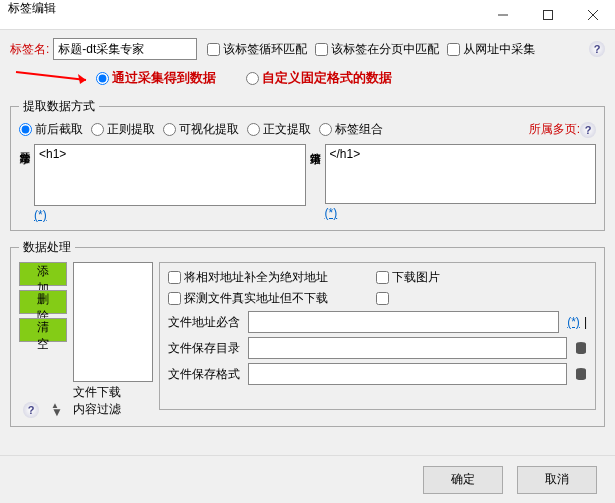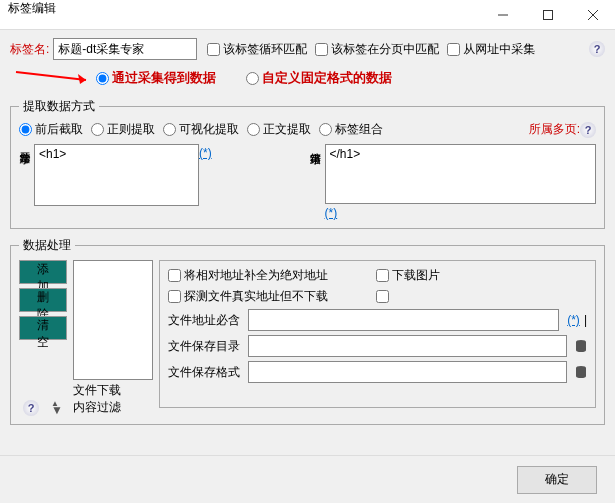--- a/index.html
+++ b/index.html
@@ -19,21 +19,21 @@
 textarea { resize: none; }
 .chk, .rad { display: inline-flex; align-items: center; margin-right: 8px; }
 .chk input, .rad input { margin-right: 3px; }
 .help { width: 16px; height: 16px; border-radius: 50%; background: radial-gradient(circle,#fff,#ccd); color: #448; font-weight: bold; display: inline-flex; align-items: center; justify-content: center; font-size: 11px; }
 .mode-row { display: flex; align-items: center; margin-bottom: 8px; }
 .mode-row .rad { margin-right: 30px; }
 .mode-row .rad span { color: #c00; font-weight: bold; font-size: 13px; }
 fieldset { border: 1px solid #aaa; padding: 6px 8px 8px; margin-bottom: 8px; }
 legend { padding: 0 4px; }
 .vtxt { writing-mode: vertical-rl; text-orientation: upright; font-size: 11px; line-height: 1; }
-.btn { background: #0f766e; border: 1px solid #999; height: 24px; padding: 0 14px; margin-bottom: 4px; }
+.btn { background: #84cc16; border: 1px solid #999; height: 24px; padding: 0 14px; margin-bottom: 4px; }
 .footer { height: 48px; background: #f0f0f0; display: flex; justify-content: flex-end; align-items: center; padding-right: 18px; gap: 14px; border-top: 1px solid #ddd; }
 .footer button { height: 28px; width: 80px; background: #e4e4e4; border: 1px solid #aaa; }
 .fileopt-row { display: flex; align-items: center; margin: 4px 0; }
 .fileopt-row .lbl { width: 80px; }
 .fileopt-row input[type=text] { flex: 1; margin-right: 8px; }
 .listbox { background: #fff; border: 1px solid #888; width: 80px; height: 120px; }
 .mini-icon { width: 12px; height: 14px; display: inline-block; }
 </style>
 </head>
 <body>
@@ -116,21 +116,21 @@
       <label class="rad">
           <input type="radio" name="em" style="">
           <span>标签组合</span>
         </label>
       <span style="flex:1"></span>
       <span class="red">所属多页:</span>
       <span class="help">?</span>
     </div>
     <div style="display:flex;gap:4px;margin-top:4px">
       <div class="vtxt">开始字符串</div>
-      <div style="flex:1;display:flex;flex-direction:row">
+      <div style="flex:1;display:flex;flex-direction:column">
         <textarea style="height: 62px;">&lt;h1&gt;</textarea>
         <span class="blue" style="align-self:flex-start;margin-top:2px">(*)</span>
       </div>
       <div class="vtxt">结束字符串</div>
       <div style="flex:1;display:flex;flex-direction:column">
         <textarea style="height: 60px;">&lt;/h1&gt;</textarea>
         <span class="blue" style="align-self:flex-start;margin-top:2px">(*)</span>
       </div>
     </div>
   </fieldset>
@@ -198,13 +198,14 @@
               </svg></span>
         </div>
       </fieldset>
     </div>
   </fieldset>
 
 </div>
 
 <div class="footer">
   <button>确定</button>
+  <button>取消</button>
 </div>
 
 </body></html>

